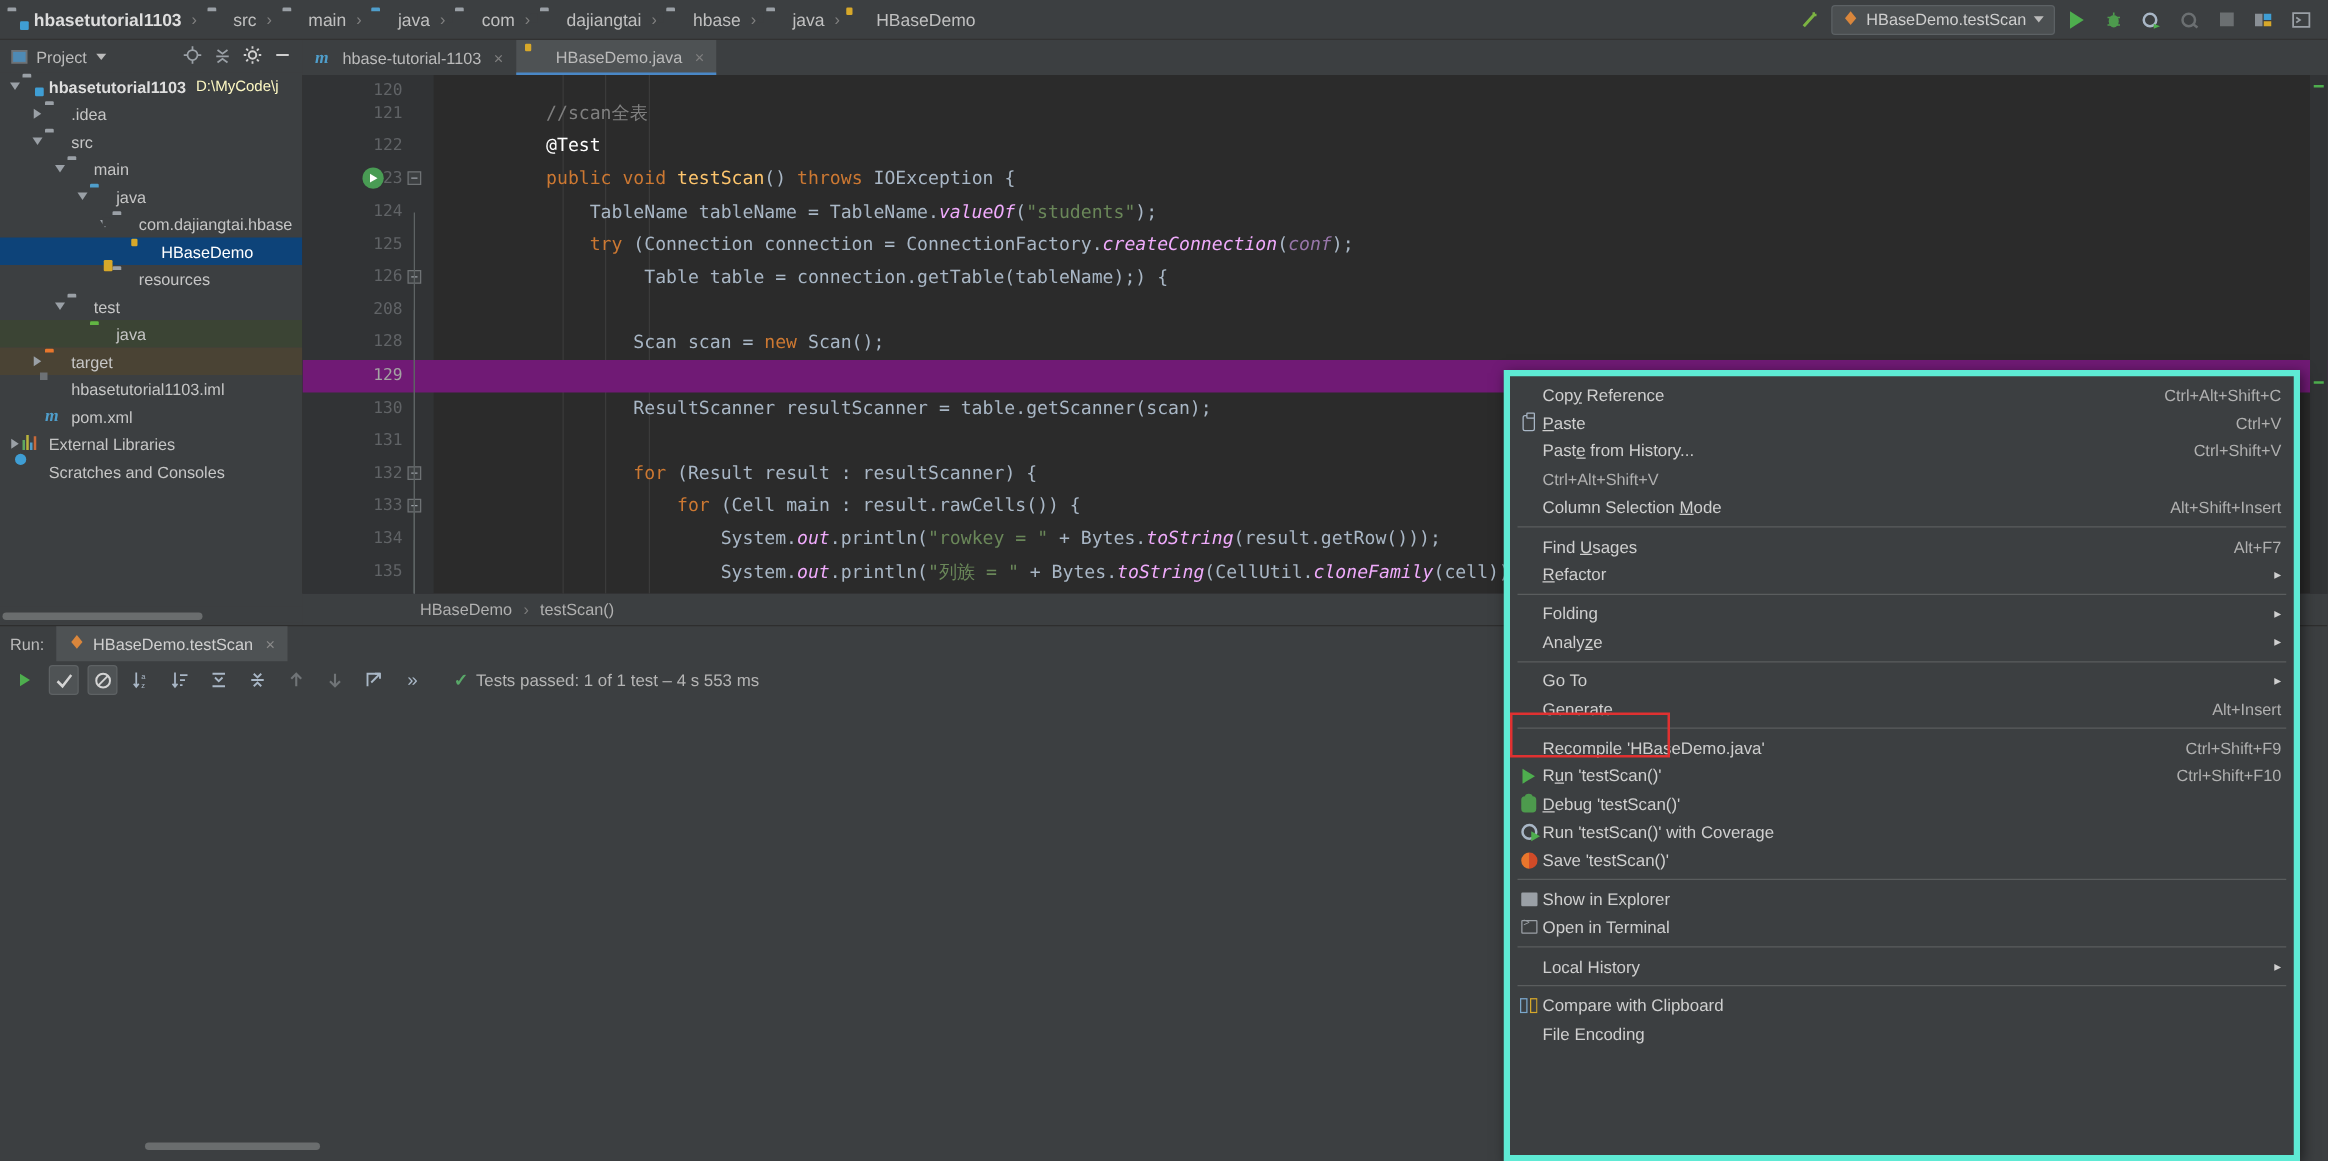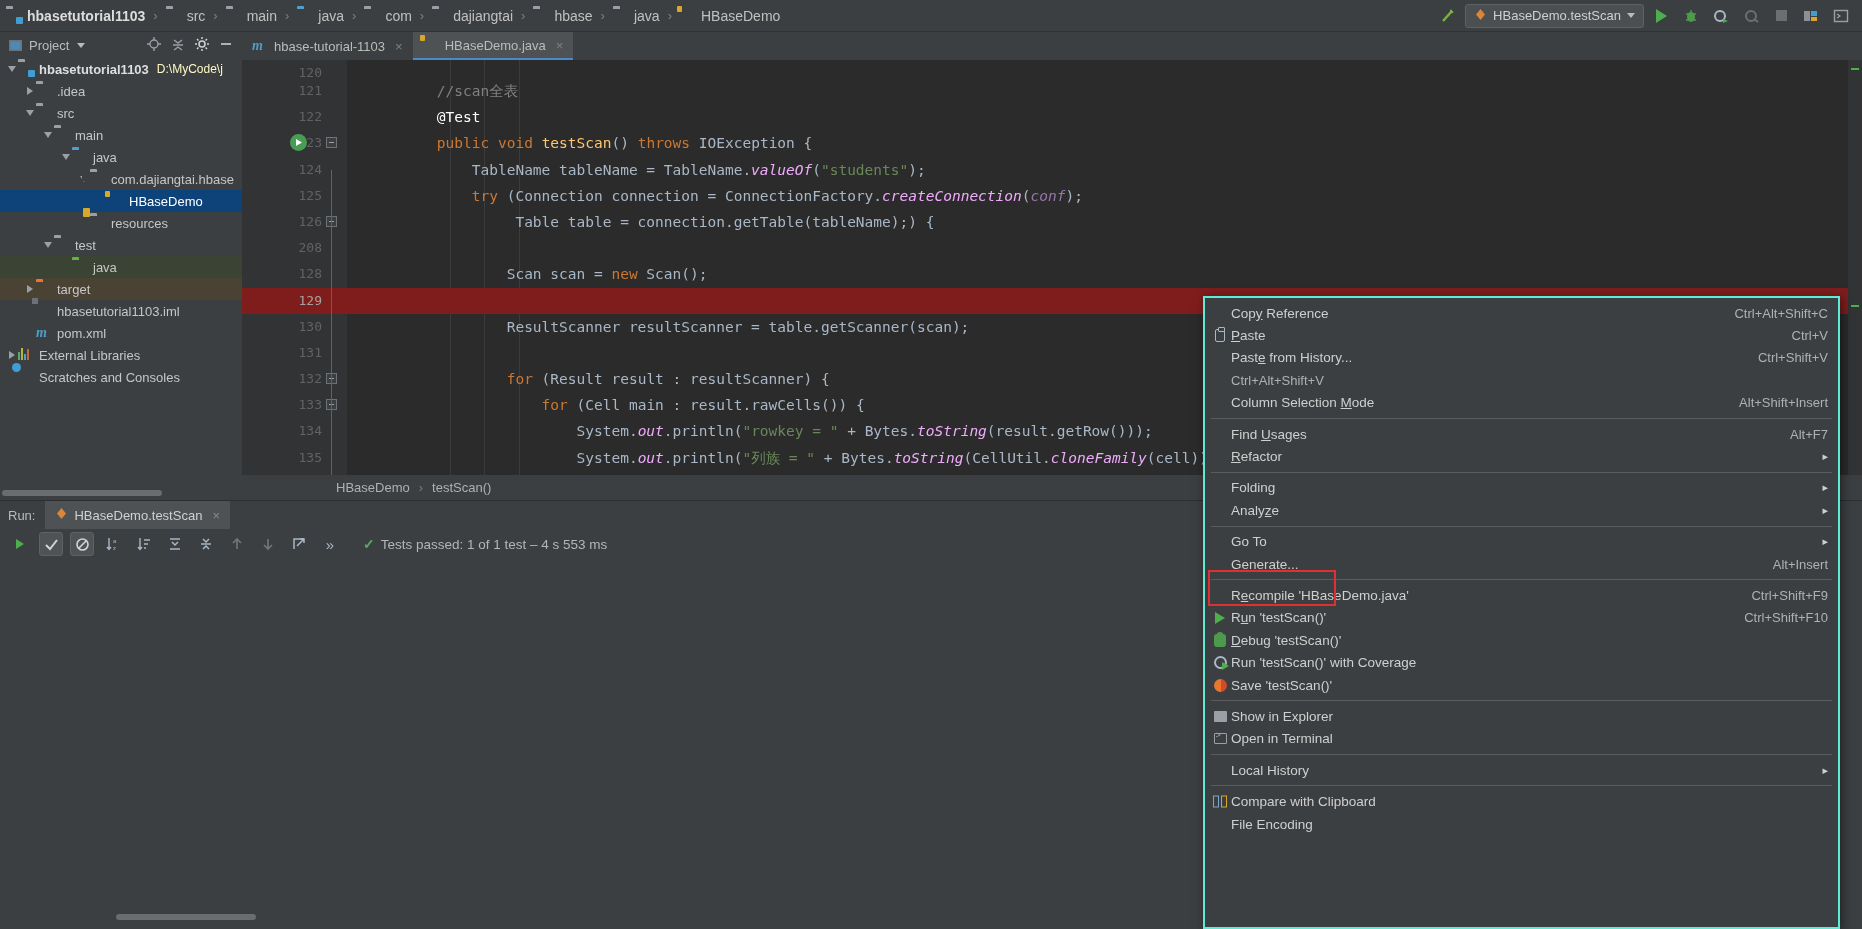--- a/index.html
+++ b/index.html
@@ -105,21 +105,21 @@
     background: #2b2b2b; overflow: hidden;
   }
   .gutter {
     position: absolute; left:0; top:0; width: 105px; height: 415px; background: #313335;
   }
   .code {
     position: absolute; left: 0; top: 0; width: 1620px; height: 415px;
     font-family: "DejaVu Sans Mono", monospace; font-size: 14.5px;
   }
   .cline { height: 26.2px; line-height: 26.2px; white-space: pre; position: relative; }
-  .cline.hl { background: #7f1d1d; }
+  .cline.hl { background: #701a75; }
   .cline .ln {
     position: absolute; left: 0; width: 80px; text-align: right;
     color: #606366; font-size: 13px; font-family: "DejaVu Sans Mono", monospace;
   }
   .cline .ln.cur { color: #a4a3a3; }
   .cline .src { position: absolute; left: 125px; }
   .kw { color: #cc7832; } .ann { color: #ffffff; } .cmt { color: #808080; }
   .str { color: #6a8759; } .id { color: #a9b7c6; }
   .mth { color: #ffc66d; } .fld { color: #9876aa; font-style: italic; }
   .stat { color: #f0abfc; font-style: italic; }
@@ -150,21 +150,21 @@
   .runtab { display:flex;align-items:center;gap:6px; height: 28px; padding: 0 10px; background:#4e5254; font-size:13px; color:#d0d0d0; }
   .runtoolbar { display:flex; align-items:center; height: 30px; gap: 7px; padding-left: 8px; }
   .rbtn { width: 24px; height: 24px; display:flex; align-items:center; justify-content:center; border-radius:3px; }
   .rbtn.on { background: #4f5355; border:1px solid #5e6264; }
   .statusline { display:flex; align-items:center; gap:6px; font-size: 13.5px; color:#b5b5b5; }
   .check { color: #59a869; font-size: 14px; font-weight: bold; }
 
   
   .ctxmenu {
     position: absolute; left: 1203px; top: 296px; width: 637px; height: 633px;
-    background: #3c3f41; border: 2px solid #5eead4; box-shadow: 2px 2px 10px rgba(0,0,0,.5);
+    background: #3c3f41; border: 5px solid #5eead4; box-shadow: 2px 2px 10px rgba(0,0,0,.5);
     padding: 4px 0;
   }
   .mi { display:flex; align-items:center; height: 22.4px; padding: 0 10px 0 4px; font-size: 13.5px; color: #cfcfcf; }
   .mi .mic { width: 22px; flex:0 0 22px; display:flex; align-items:center; justify-content:center; }
   .mi .mlabel { flex: 1; }
   .mi .mkey { color: #b0b0b0; font-size: 13px; }
   .mi .marrow { color:#cfcfcf; font-size: 11px; }
   .msep { height:1px; background:#5a5d5e; margin: 4px 6px; }
   .u { text-decoration: underline; }
   .hlbox {

